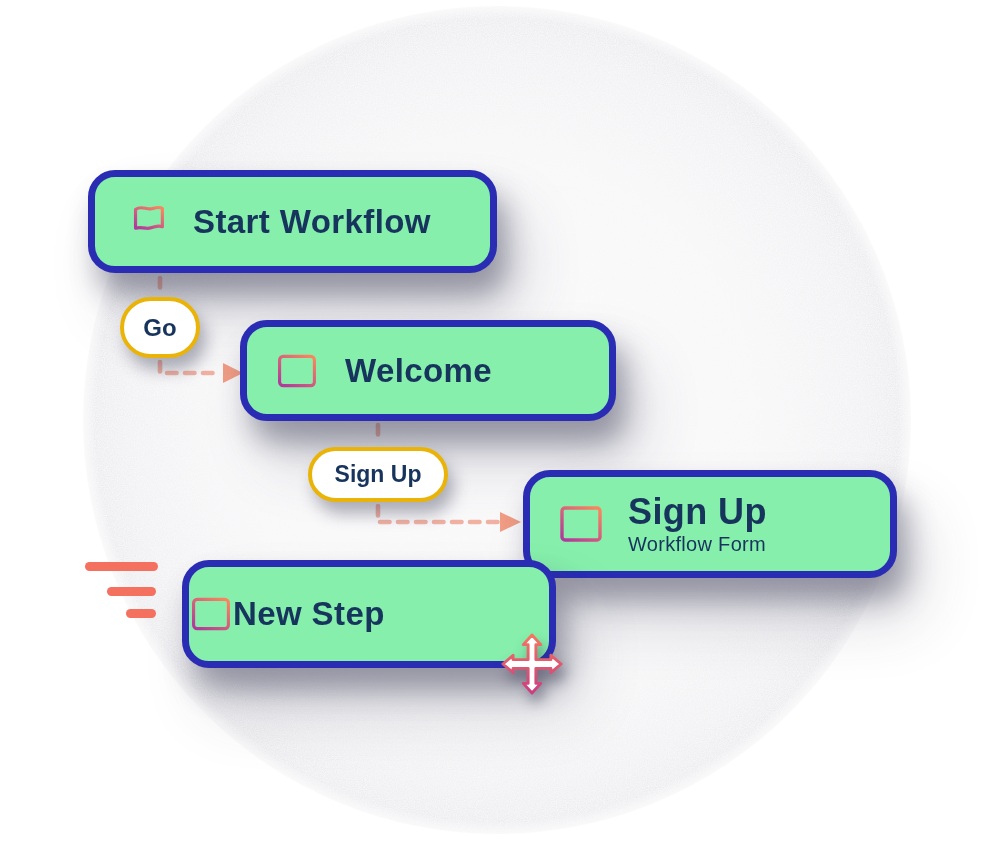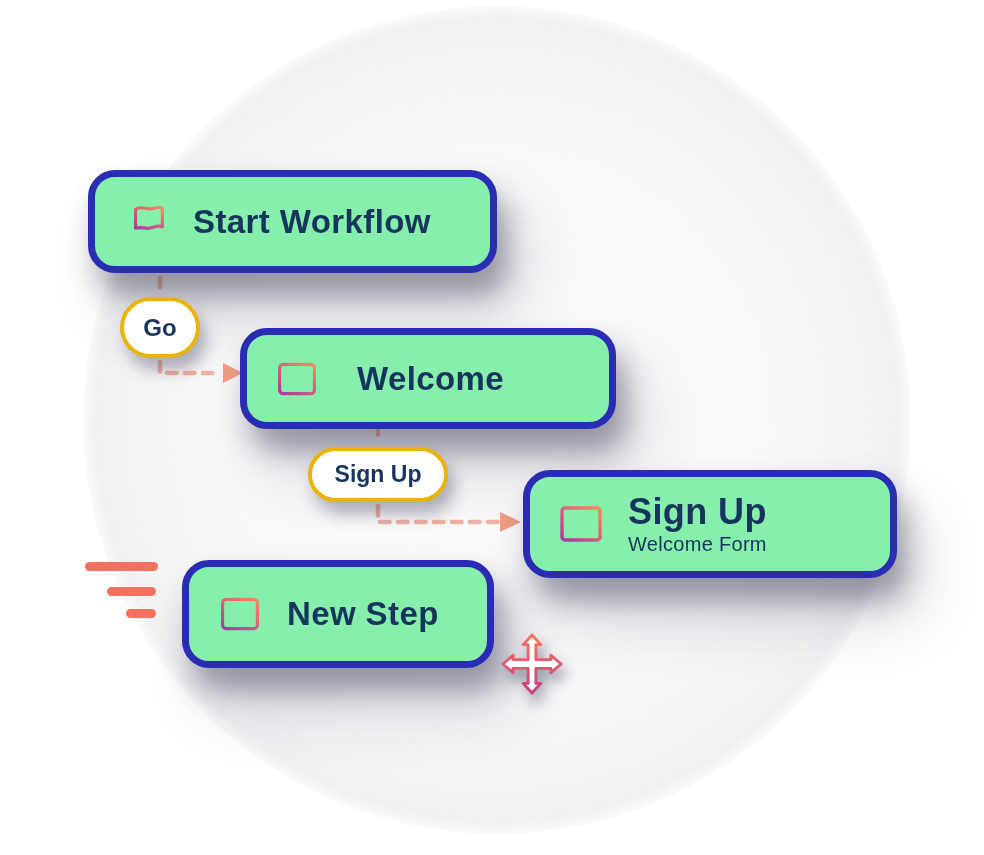--- a/index.html
+++ b/index.html
@@ -23,23 +23,23 @@
     align-items:center;
     box-shadow:10px 22px 28px rgba(55,55,82,0.42), 24px 42px 62px rgba(55,55,82,0.18);
   }
   .card .label{
     color:#17345c;
     font-weight:600;
     letter-spacing:0.4px;
     white-space:nowrap;
   }
   #card-start   {left:88px;  top:170px; width:409px; height:103px; padding-left:30px; gap:22px;}
-  #card-welcome {left:240px; top:328px; width:376px; height:101px; padding-left:28px; gap:38px;}
+  #card-welcome {left:240px; top:320px; width:376px; height:101px; padding-left:28px; gap:26px;}
   #card-signup  {left:523px; top:470px; width:374px; height:108px; padding-left:26px; gap:22px;}
-  #card-newstep {left:182px; top:560px; width:312px; height:108px; padding-left:29px; gap:25px;}
+  #card-newstep {left:182px; top:560px; width:374px; height:108px; }
 
   #card-start .label, #card-welcome .label, #card-newstep .label{font-size:33px;}
   .title-block{display:flex;flex-direction:column;justify-content:center;}
   .title-block .label{font-size:36px;font-weight:700;line-height:38px;}
   .title-block .sublabel{
     color:#17345c;font-size:20px;font-weight:500;letter-spacing:0.3px;margin-top:2px;white-space:nowrap;
   }
 
   
   .pill{
@@ -155,21 +155,21 @@
         </linearGradient>
       </defs>
       <g stroke="url(#gLay)" stroke-width="3.4" fill="none" stroke-linejoin="round">
         <rect x="5" y="6" width="38" height="32" rx="3"></rect>
         <path d="M5 16 L43 16"></path>
         <path d="M19 16 L19 38"></path>
       </g>
     </svg>
     <div class="title-block">
       <span class="label">Sign Up</span>
-      <span class="sublabel">Welcome Form</span>
+      <span class="sublabel">Workflow Form</span>
     </div>
   </div>
 
   <div class="card" id="card-newstep">
     <svg class="icon" width="44" height="44" viewBox="0 0 48 48">
       <defs>
         <linearGradient id="gWin2" x1="90%" y1="0%" x2="10%" y2="100%">
           <stop offset="0%" stop-color="#f9855f"></stop>
             <stop offset="100%" stop-color="#b13a9c"></stop>
         </linearGradient>

